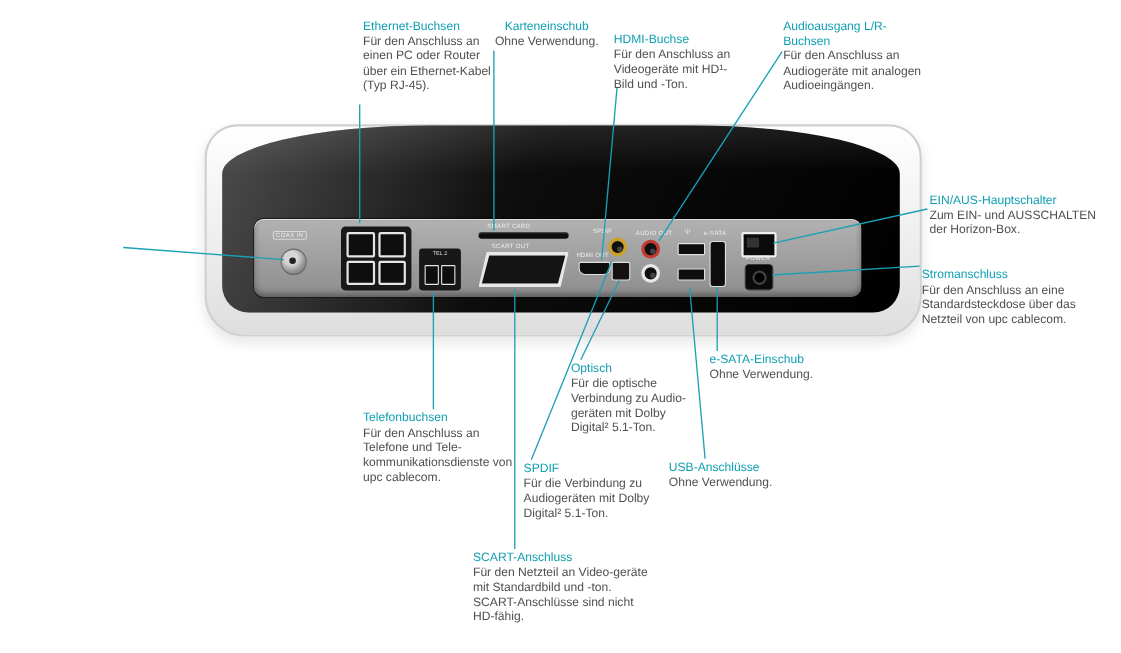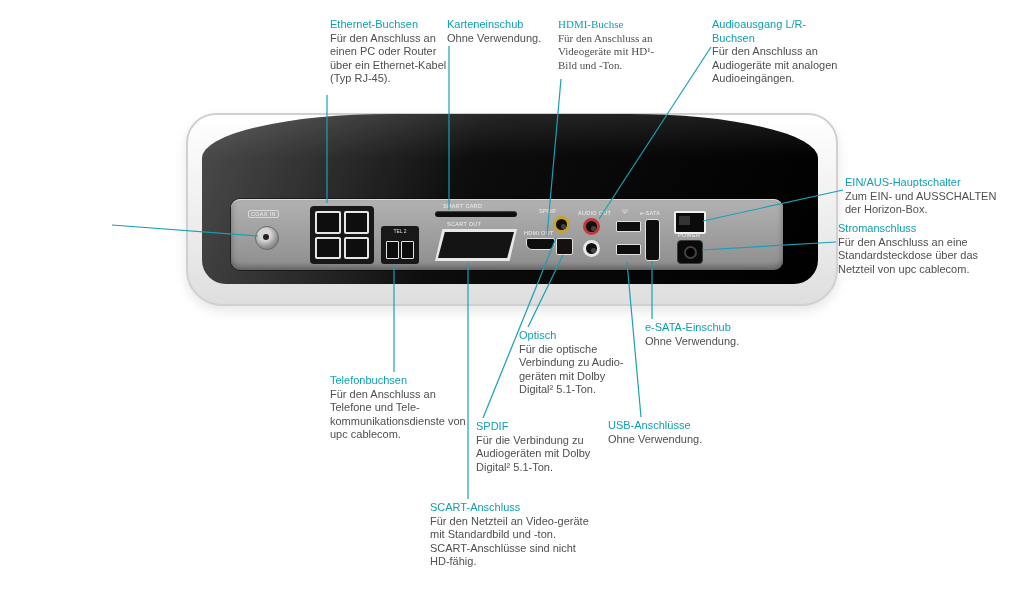--- a/index.html
+++ b/index.html
@@ -69,26 +69,26 @@
 
   
   .lines{position:absolute;left:0;top:0;width:1019px;height:594px;z-index:4;pointer-events:none;}
   .lines line{stroke:#1aa0b4;stroke-width:1.2;}
 
   
   .callout{position:absolute;font-size:11px;line-height:13.5px;z-index:5;}
   .callout .t{color:#0f9fb2;}
   .callout .d{color:#4f4f4f;}
   .c-eth{left:330px;top:18px;width:120px;}
-  .c-karte{left:447px;top:18px;width:100px;}
-  .c-hdmi{left:558px;top:18px;width:112px;font-family:Liberation Serif, serif;}
+  .c-karte{left:447px;top:18px;width:100px;text-align:center;}
+  .c-hdmi{left:558px;top:30px;width:112px;}
   .c-audio{left:712px;top:18px;width:130px;}
   .c-koax{left:55px;top:218px;width:165px;}
   .c-einaus{left:845px;top:176px;width:170px;}
-  .c-strom{left:838px;top:222px;width:160px;}
+  .c-strom{left:838px;top:244px;width:160px;}
   .c-tel{left:330px;top:374px;width:140px;}
   .c-optisch{left:519px;top:329px;width:112px;}
   .c-esata{left:645px;top:321px;width:115px;}
   .c-spdif{left:476px;top:420px;width:128px;}
   .c-usb{left:608px;top:419px;width:115px;}
   .c-scart{left:430px;top:501px;width:168px;}
 </style>
 </head>
 <body>
 

